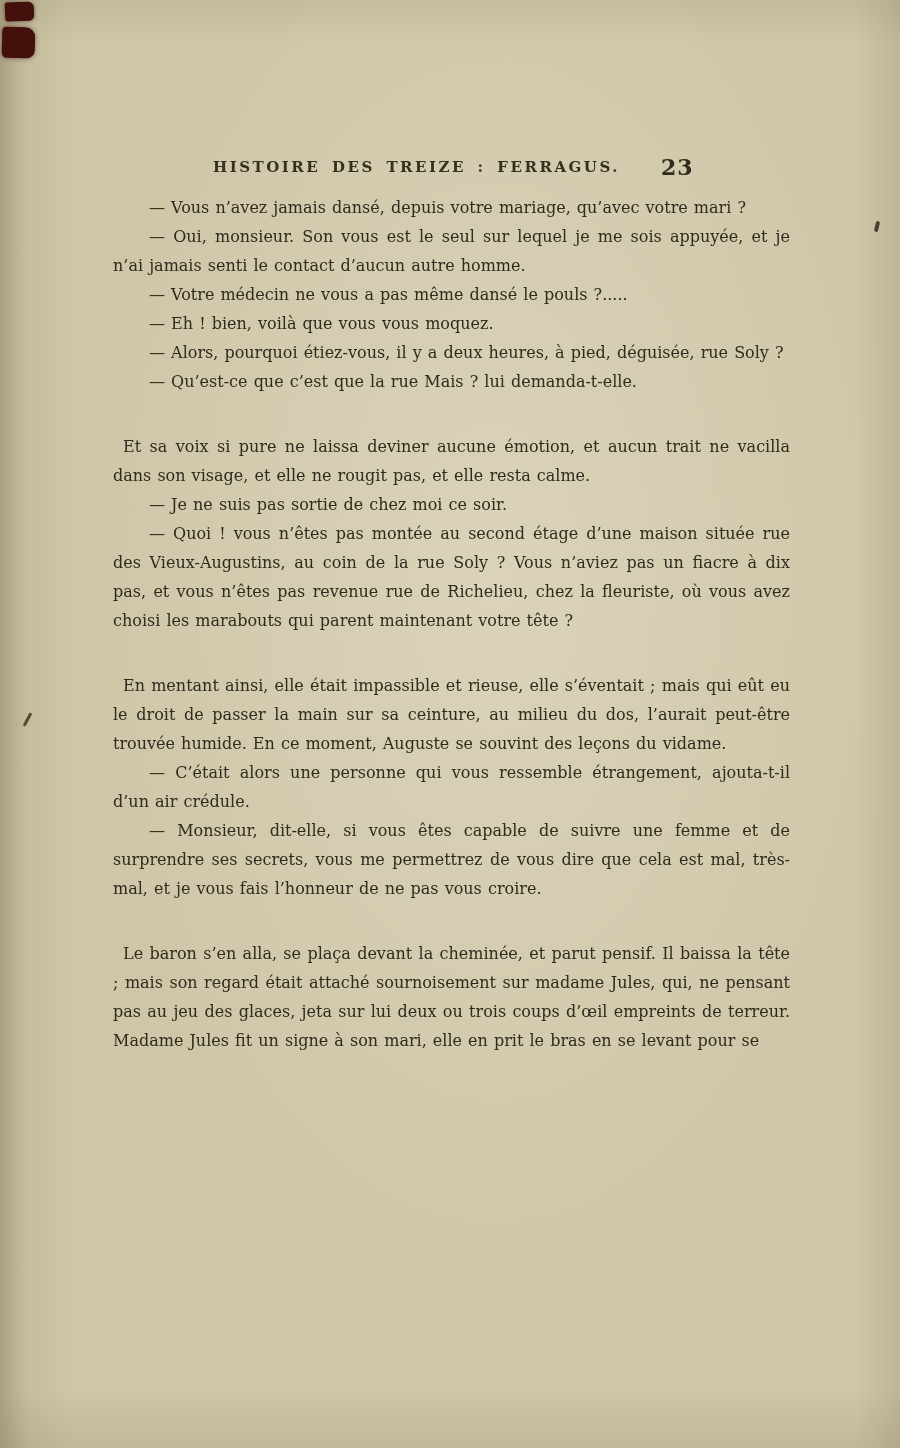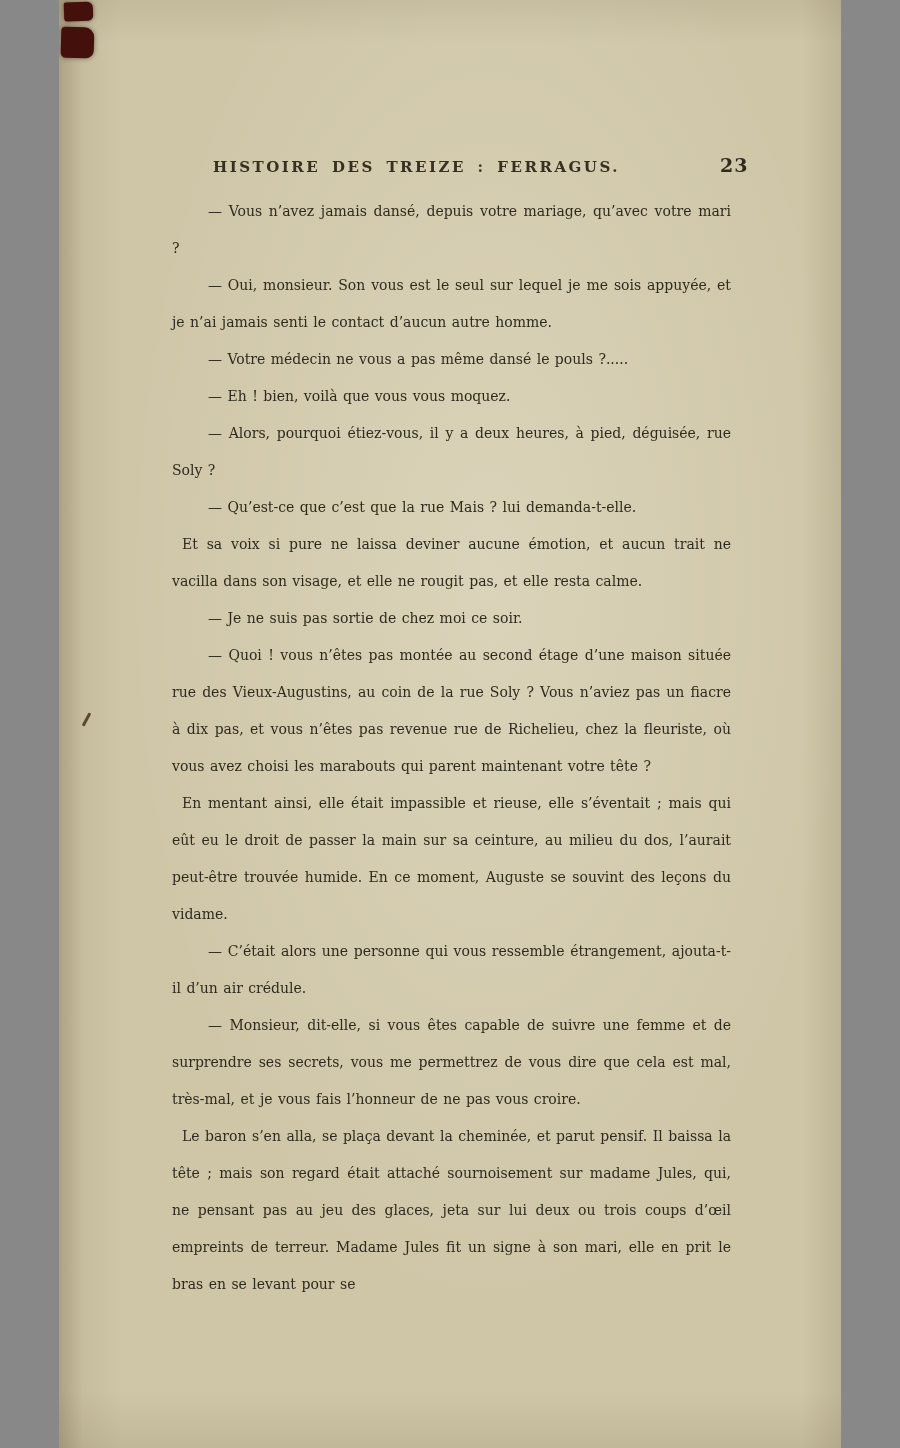--- a/index.html
+++ b/index.html
@@ -2,21 +2,21 @@
 <html><head>
 <meta charset="utf-8">
 <style>
   html, body {
     margin: 0;
     padding: 0;
     background: #888;
   }
   .page {
     position: relative;
-    width: 782px;
+    width: 900px;
     height: 1448px;
     margin: 0 auto;
     background: #cfc6a8;
     background-image:
       radial-gradient(ellipse at 55% 40%, rgba(255,252,238,0.25) 0%, rgba(255,252,238,0) 60%),
       linear-gradient(90deg, rgba(90,75,45,0.30) 0%, rgba(90,75,45,0.08) 3%, rgba(90,75,45,0) 8%),
       linear-gradient(270deg, rgba(90,75,45,0.14) 0%, rgba(90,75,45,0) 5%),
       linear-gradient(0deg, rgba(90,75,45,0.12) 0%, rgba(90,75,45,0) 4%),
       linear-gradient(180deg, rgba(90,75,45,0.10) 0%, rgba(90,75,45,0) 3%);
     overflow: hidden;
@@ -78,35 +78,35 @@
     font-size: 15px;
     letter-spacing: 2.5px;
     word-spacing: 4px;
     font-weight: bold;
     color: #35301f;
   }
   .running-head .folio {
     position: absolute;
     left: 548px;
     top: -4px;
-    font-size: 19px;
+    font-size: 22px;
     font-weight: bold;
     letter-spacing: 1px;
     color: #2f2b1d;
   }
 
   .body-text p {
     margin: 0;
-    font-size: 14px;
-    line-height: 37px;
+    font-size: 16px;
+    line-height: 29px;
     text-align: justify;
     word-spacing: 1px;
   }
   .body-text p.dialogue   { text-indent: 36px; }
-  .body-text p.narrative  { text-indent: 10px; }
+  .body-text p.narrative  { text-indent: 10px; margin-top: 36px; }
 </style>
 </head>
 <body>
 
 <div class="page">
 
   <div class="artifact artifact-1"></div>
   <div class="artifact artifact-2"></div>
   <div class="artifact-3 artifact"></div>
   <div class="artifact-4 artifact"></div>

